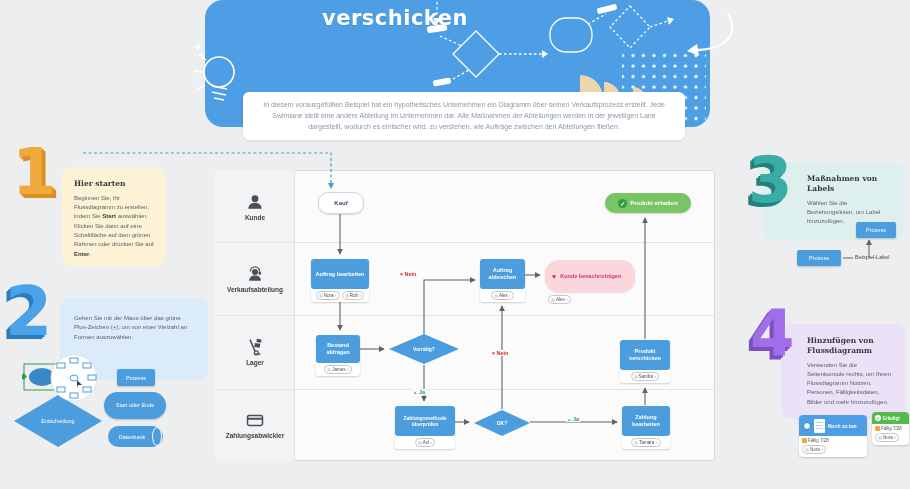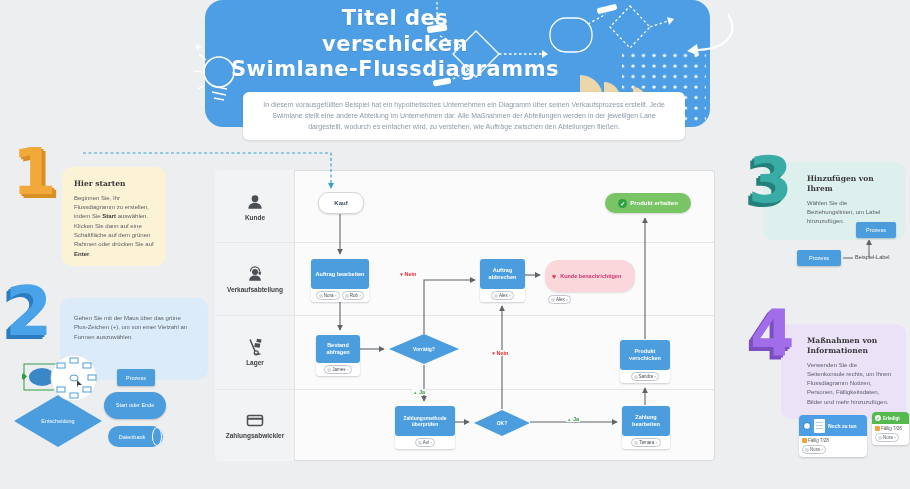--- a/index.html
+++ b/index.html
@@ -167,23 +167,21 @@
       <path d="M455 422 H469" marker-end="url(#arr)"></path>
       <path d="M530 422 H617" marker-end="url(#arr)"></path>
       <path d="M502 409 V306" marker-end="url(#arr)"></path>
       <path d="M525 275 H540" marker-end="url(#arr)"></path>
       <path d="M645 405 V388" marker-end="url(#arr)"></path>
       <path d="M645 339 V218" marker-end="url(#arr)"></path>
     </g>
   </svg>
 
   <div class="abs title">
-    <div>Titel des</div>
     <div>verschicken</div>
-    <div>Swimlane-Flussdiagramms</div>
   </div>
   <div class="abs desc">In diesem vorausgefüllten Beispiel hat ein hypothetisches Unternehmen ein Diagramm über seinen Verkaufsprozess erstellt. Jede Swimlane stellt eine andere Abteilung im Unternehmen dar. Alle Maßnahmen der Abteilungen werden in der jeweiligen Lane dargestellt, wodurch es einfacher wird, zu verstehen, wie Aufträge zwischen den Abteilungen fließen.</div>
 
   <div class="abs numeral n1">1</div>
   <div class="abs card c1">
     <div class="co-title">Hier starten</div>
     <div class="co-body"><span>Beginnen Sie, Ihr Flussdiagramm zu erstellen, indem Sie </span><span class="bold">Start</span><span> auswählen. Klicken Sie dann auf eine Schaltfläche auf dem grünen Rahmen oder drücken Sie auf </span><span class="bold">Enter</span><span>.</span></div>
   </div>
 
   <div class="abs numeral n2">2</div>
@@ -212,30 +210,30 @@
   <div class="abs pill-se">Start oder Ende</div>
   <div class="abs diamond2">Entscheidung</div>
   <svg class="abs db2" width="62" height="25" viewBox="0 0 62 25">
     <rect x="1" y="2" width="55" height="21" rx="10.5" fill="#4c9ddd"></rect>
     <ellipse cx="50" cy="12.5" rx="4.5" ry="9" fill="none" stroke="#ffffff" stroke-width="1"></ellipse>
     <text x="25" y="14.5" text-anchor="middle" fill="#ffffff" font-size="5.5" font-family="Liberation Sans, sans-serif">Datenbank</text>
   </svg>
 
   <div class="abs numeral n3">3</div>
   <div class="abs card c3">
-    <div class="co-title">Hinzufügen von Ihrem</div>
+    <div class="co-title">Maßnahmen von Labels</div>
     <div class="co-body">Wählen Sie die Beziehungslinien, um Label hinzuzufügen.</div>
   </div>
   <div class="abs proc3 proc3a">Prozess</div>
   <div class="abs proc3 proc3b">Prozess</div>
   <div class="abs lbl3">Beispiel-Label</div>
 
   <div class="abs numeral n4">4</div>
   <div class="abs card c4">
-    <div class="co-title">Maßnahmen von Informationen</div>
+    <div class="co-title">Hinzufügen von Flussdiagramm</div>
     <div class="co-body">Verwenden Sie die Seitenkonsole rechts, um Ihrem Flussdiagramm Notizen, Personen, Fälligkeitsdaten, Bilder und mehr hinzuzufügen.</div>
   </div>
   <div class="abs todo">
     <div class="todo-hd">
       <span class="todo-av"></span>
       <span class="todo-thumb">
           <i style="top:3px"></i>
           <i style="top:6px"></i>
           <i style="top:9px"></i>
         </span>

